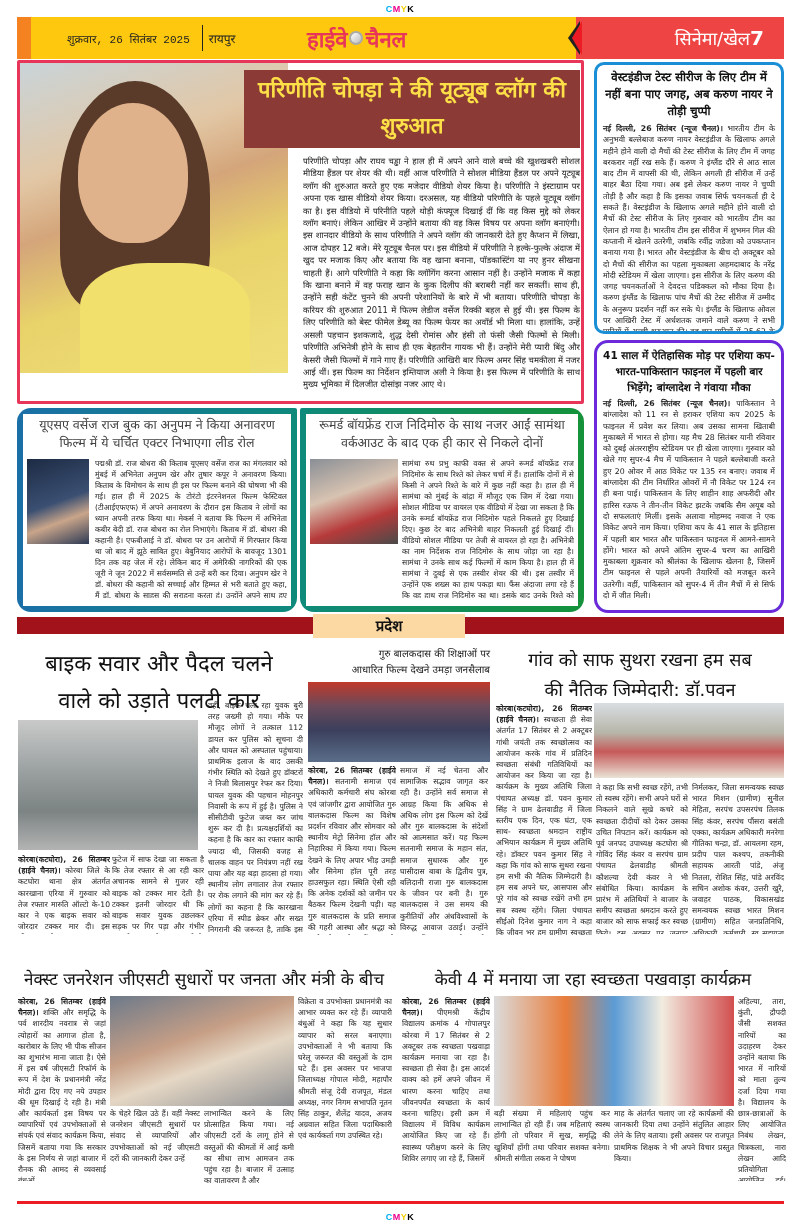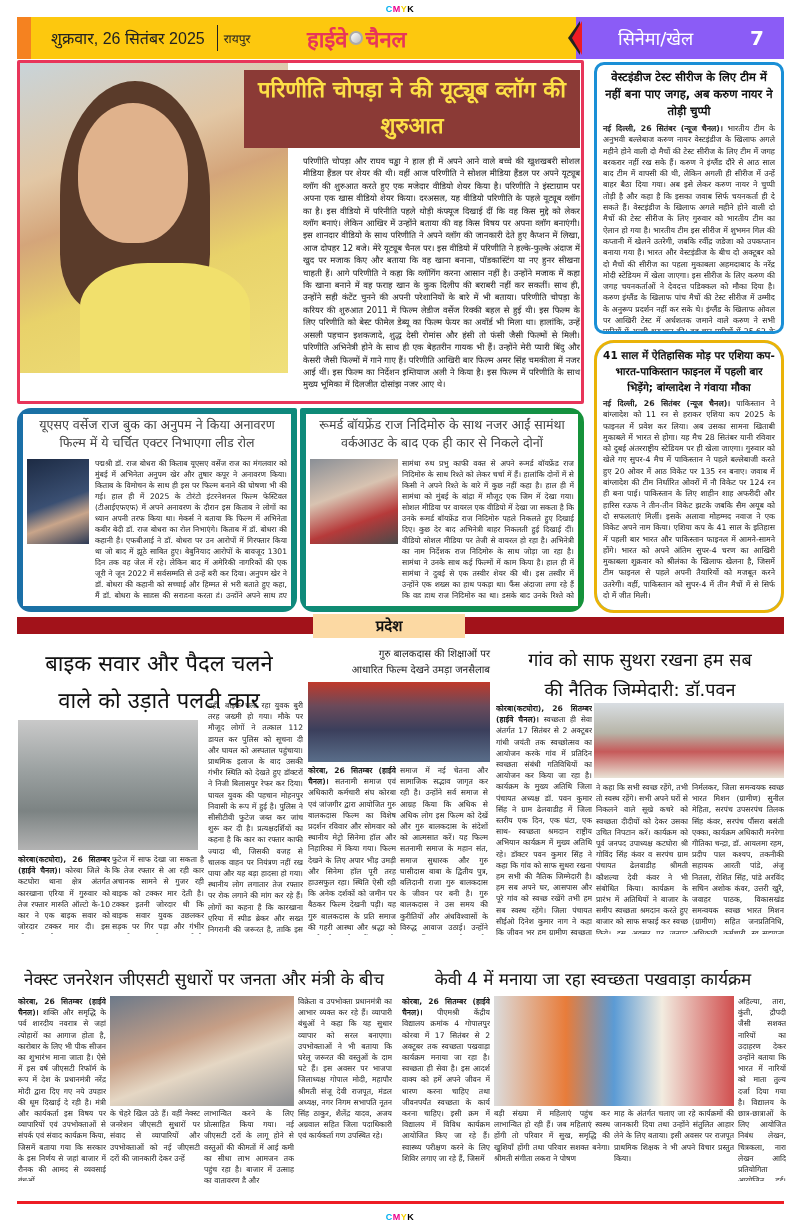--- a/index.html
+++ b/index.html
@@ -1,42 +1,42 @@
 <!DOCTYPE html>
 <html><head>
 <meta charset="utf-8">
 <style>
 *{box-sizing:border-box;margin:0;padding:0}
 body{width:800px;height:1227px;background:#fff;font-family:"DejaVu Sans",sans-serif;position:relative;overflow:hidden;color:#222}
 .cmyk{position:absolute;left:0;width:800px;text-align:center;font-size:9px;font-weight:bold;font-family:"Liberation Sans",sans-serif;letter-spacing:0.5px}
 .cmyk .c{color:#00aeef}.cmyk .m{color:#ec008c}.cmyk .y{color:#f5d000}.cmyk .k{color:#000}
 .masthead{position:absolute;left:17px;top:17px;width:767px;height:42px;background:#fdc80e;display:flex;align-items:center}
 .mh-stripe{width:14px;height:42px;background:#f58220}
-.mh-date{font-size:16px;color:#222;margin-left:20px;font-family:Liberation Sans, sans-serif}
+.mh-date{font-size:11px;color:#222;margin-left:36px;font-family:Liberation Mono, monospace}
 .mh-sep{width:1px;height:26px;background:#222;margin:0 6px 0 12px}
 .mh-city{font-size:12px;color:#222}
 .mh-logo{position:absolute;left:290px;top:6px;font-size:22px;font-weight:bold;color:#e8355a;display:flex;align-items:center;gap:2px}
 .mh-logo .ring{width:14px;height:14px;border-radius:50%;border:2px solid #aaa;background:linear-gradient(135deg,#fff,#bbb);display:inline-block}
-.mh-right{position:absolute;right:0;top:0;width:208px;height:42px;background:#8b5cf6;color:#fff;display:flex;align-items:center;justify-content:space-between;padding:0 20px 0 42px;font-size:18px}
+.mh-right{position:absolute;right:0;top:0;width:208px;height:42px;background:#ef4444;color:#fff;display:flex;align-items:center;justify-content:flex-end;padding:0 20px 0 42px;font-size:18px}
 .mh-chev{position:absolute;left:-8px;top:4px;width:0;height:0;border-top:17px solid transparent;border-bottom:17px solid transparent;border-right:12px solid #222}
 .mh-chev2{position:absolute;left:-4px;top:4px;width:0;height:0;border-top:17px solid transparent;border-bottom:17px solid transparent;border-right:10px solid #ed1c24}
 .pagenum{font-size:20px;font-weight:bold}
 .box-main{position:absolute;left:17px;top:60px;width:567px;height:344px;border:3px solid #e8355a;border-radius:2px;background:#fff;overflow:hidden}
 .main-photo{position:absolute;left:0;top:0;width:268px;height:310px;background:linear-gradient(160deg,#c9d4d9 0%,#e2c7a5 30%,#d4a57a 45%,#e8d26a 65%,#f0e07a 100%)}
 .main-photo .face{position:absolute;left:58px;top:40px;width:110px;height:140px;border-radius:50% 50% 45% 45%;background:#e0b28c}
 .main-photo .hair{position:absolute;left:40px;top:18px;width:150px;height:230px;border-radius:60% 60% 30% 30%;background:#5a3b2a}
 .main-photo .dress{position:absolute;left:60px;top:200px;width:170px;height:110px;border-radius:40% 40% 0 0;background:#f1e06c}
 .main-headline{position:absolute;left:224px;top:7px;width:336px;height:78px;background:#8b3a36;color:#fde047;font-size:22px;font-weight:bold;text-align:center;line-height:36px;padding-top:2px}
 .main-body{position:absolute;left:283px;top:92px;width:277px;font-size:8.4px;line-height:12.4px;text-align:justify;color:#222}
 .box-right1{position:absolute;left:594px;top:62px;width:190px;height:272px;border:3px solid #1a8fd6;border-radius:10px 10px 10px 10px;background:#1a8fd6;overflow:hidden}
 .box-right1 .inner, .box-right2 .inner{background:#fff;width:100%;height:100%;padding:4px 6px;border-radius:6px}
 .rh{font-size:11.5px;font-weight:bold;text-align:center;line-height:17px;color:#111;margin-bottom:3px}
 .rb{font-size:7.8px;line-height:11.3px;text-align:justify;color:#222}
 .rb b{font-weight:bold}
-.box-right2{position:absolute;left:594px;top:340px;width:190px;height:273px;border:3px solid #eab308;border-radius:20px;background:#1a8fd6;overflow:hidden}
+.box-right2{position:absolute;left:594px;top:340px;width:190px;height:273px;border:3px solid #6d28d9;border-radius:14px;background:#1a8fd6;overflow:hidden}
 .box-a{position:absolute;left:17px;top:408px;width:280px;height:204px;border-radius:14px 2px 14px 14px;background:linear-gradient(90deg,#1b6fa8,#0e8a7b);padding:6px}
 .box-a .inner{background:#fff;width:100%;height:100%;position:relative}
 .box-b{position:absolute;left:300px;top:408px;width:284px;height:204px;border-radius:2px 14px 14px 14px;background:linear-gradient(90deg,#0e8a7b,#15923a);padding:6px}
 .box-b .inner{background:#fff;width:100%;height:100%;position:relative}
 .bh{font-size:12.5px;text-align:center;line-height:18px;padding-top:2px;color:#404040}
 .bimg{position:absolute;width:62px;height:85px;top:45px}
 .bbody{position:absolute;font-size:7.6px;line-height:11px;text-align:justify;color:#222}
 .pradesh-bar{position:absolute;left:17px;top:617px;width:767px;height:17px;background:#a2121a}
 .pradesh-label{position:absolute;left:313px;top:614px;width:152px;height:24px;background:#fcd9a3;text-align:center;font-size:15px;font-weight:bold;color:#111;line-height:24px}
 .h-big{position:absolute;font-size:21px;line-height:34px;text-align:center;color:#111}

